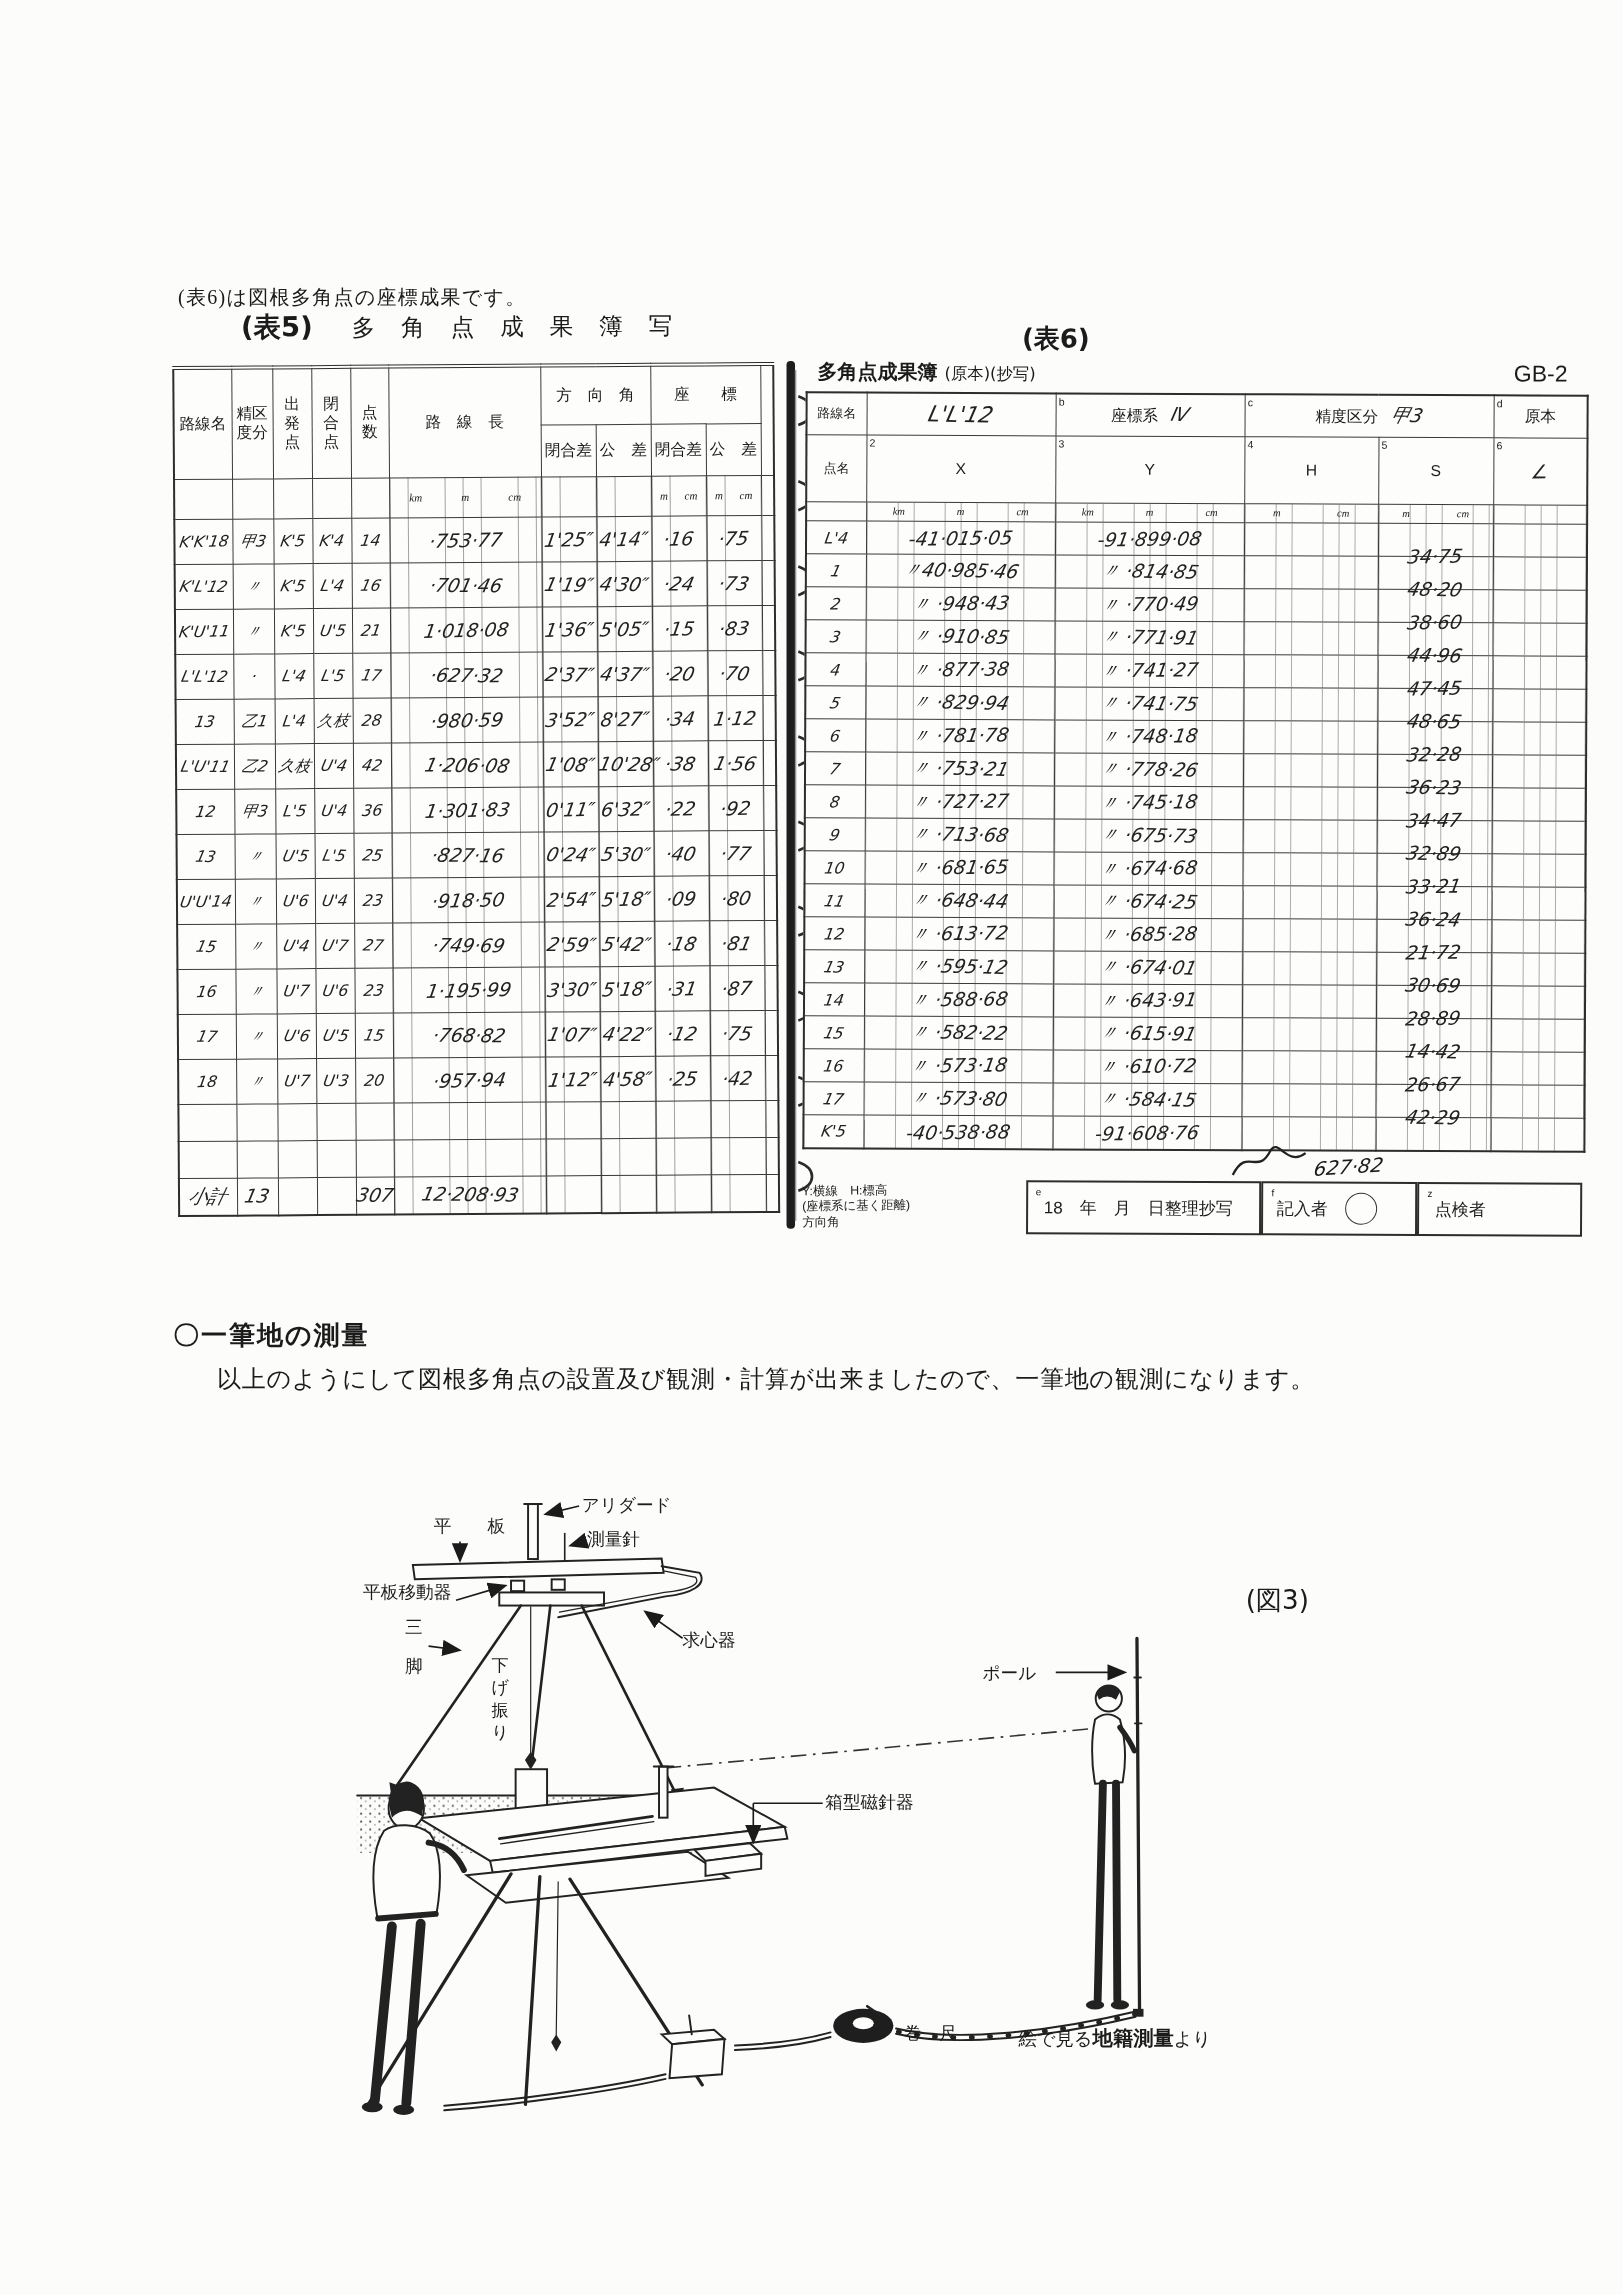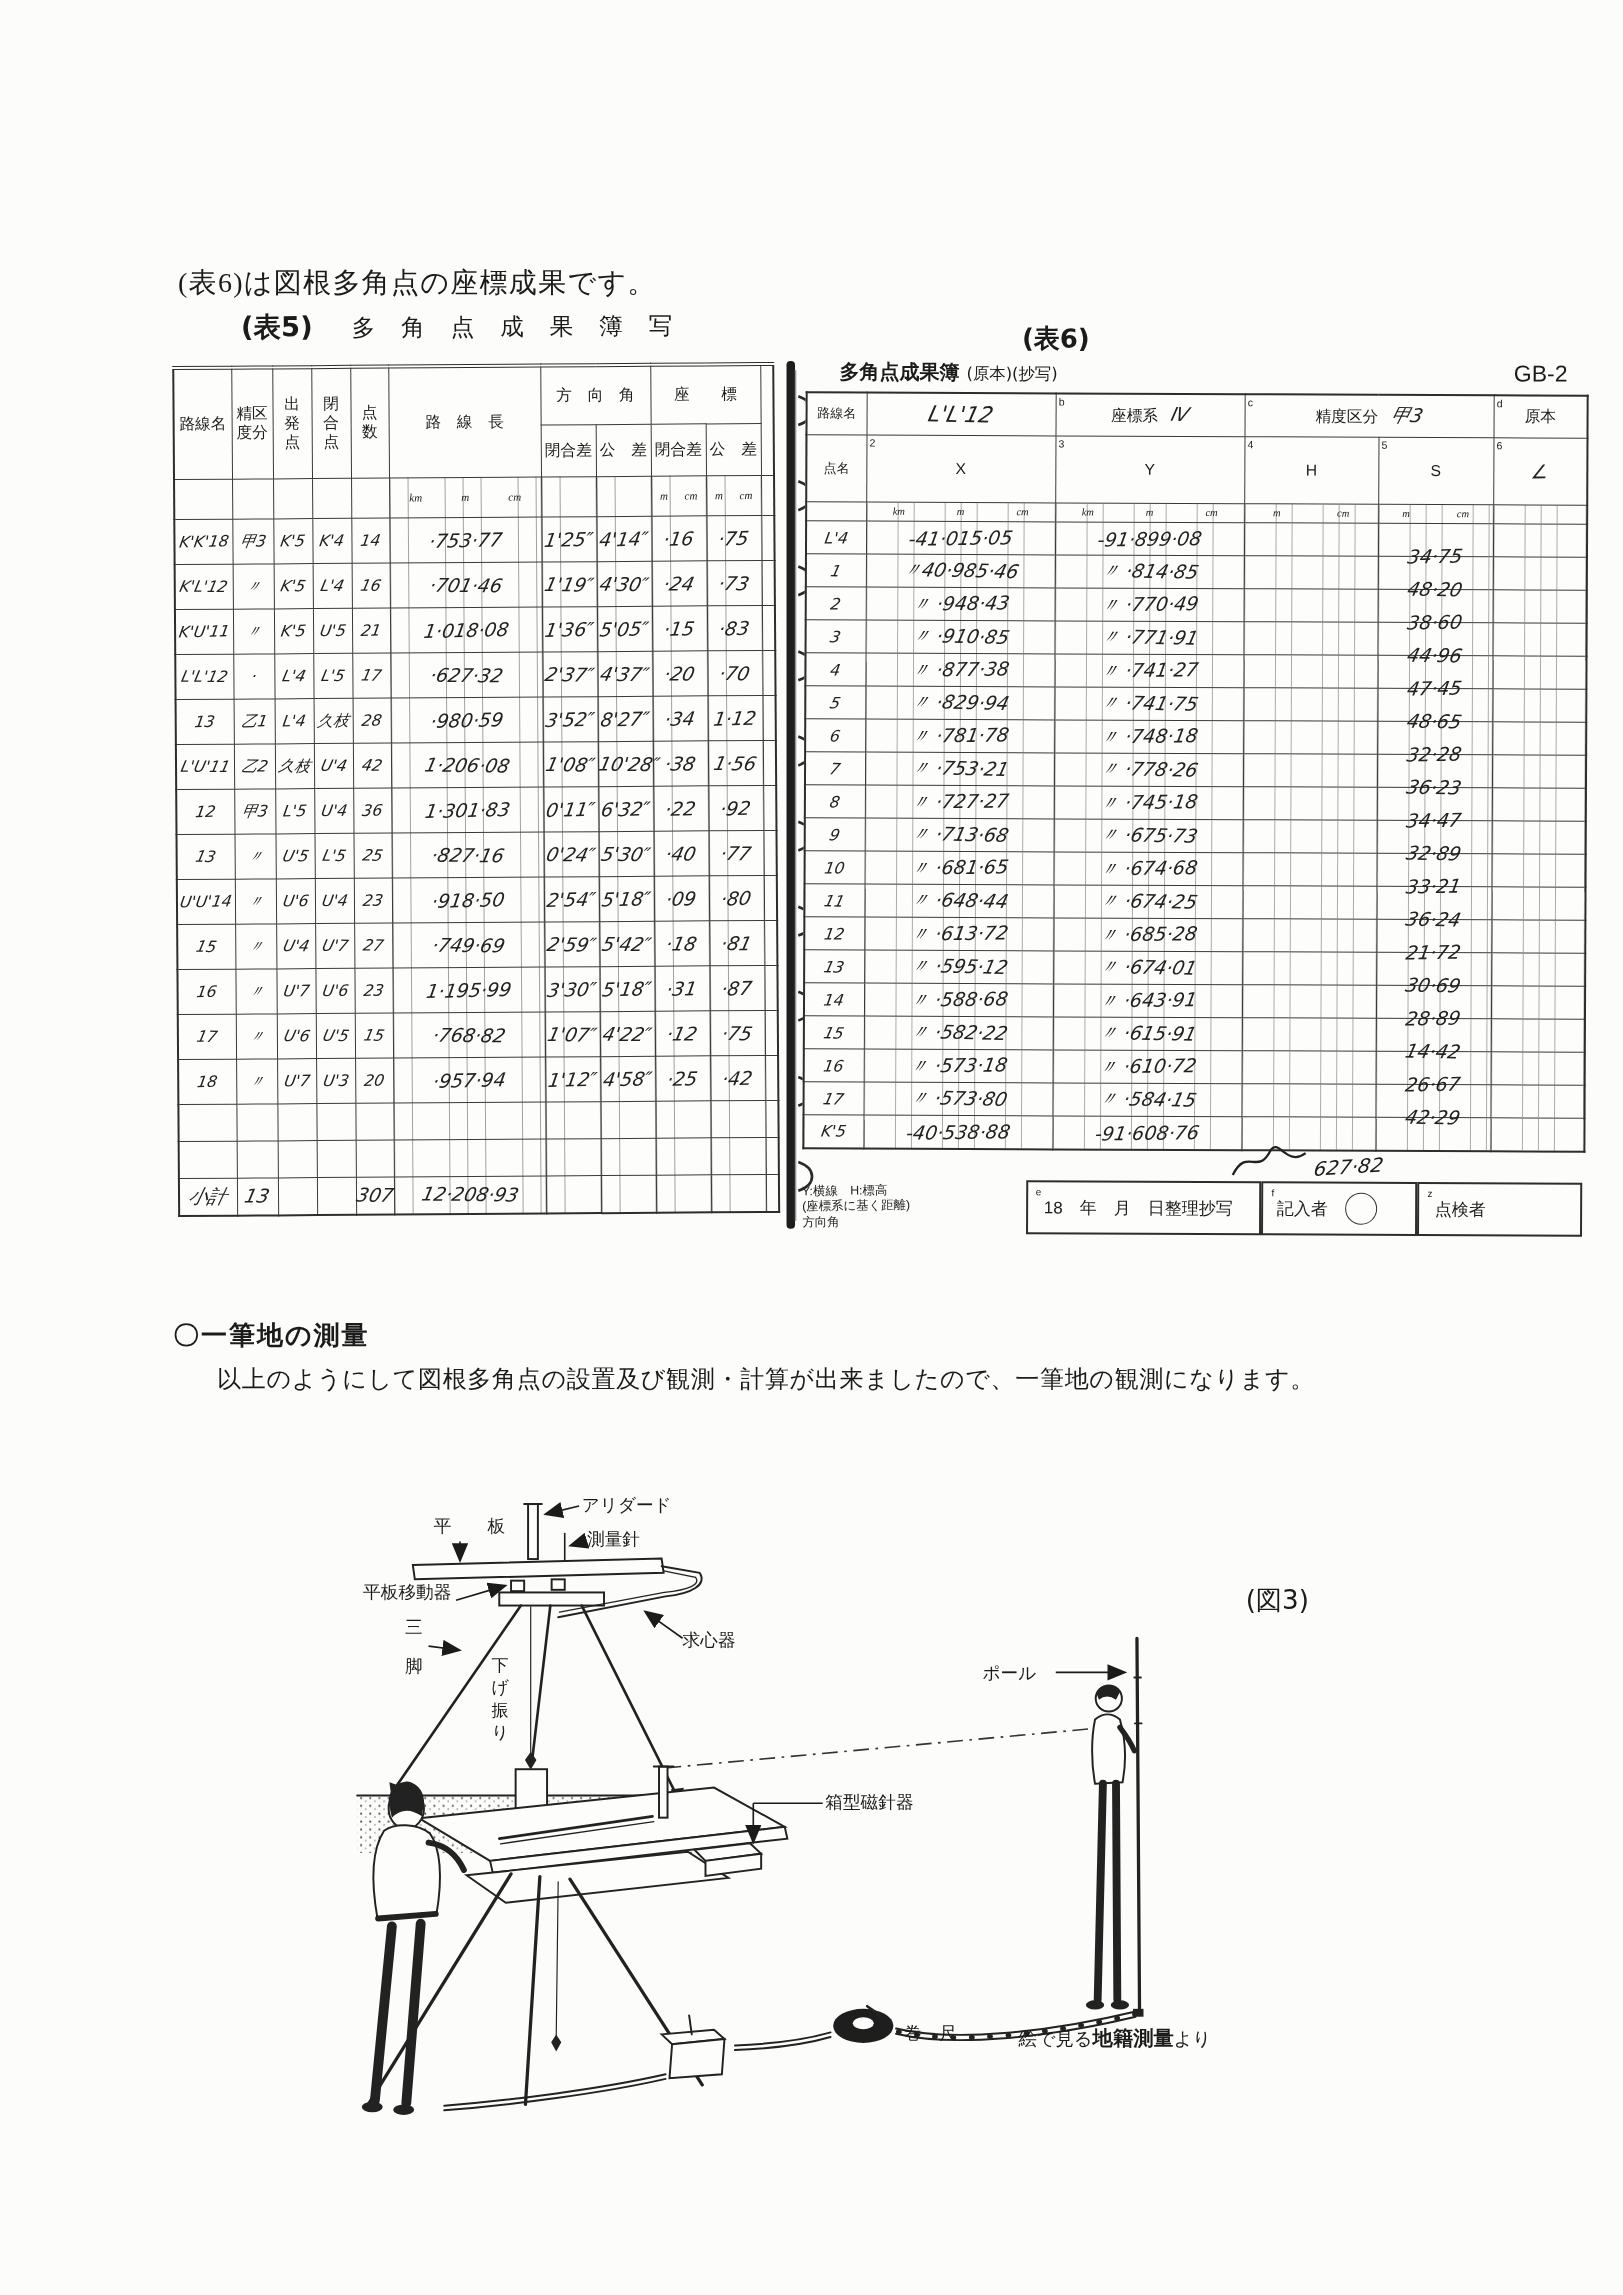--- a/index.html
+++ b/index.html
@@ -1,20 +1,20 @@
 <!DOCTYPE html>
 <html style="font-size:10.5px"><head>
 <meta charset="utf-8">
 <style>
   html,body{margin:0;padding:0;background:#e8e8e8;}
   .page{position:relative;width:1623px;height:2295px;background:#fcfcfa;color:#1b1b1b;
         font-family:"Liberation Serif",serif;overflow:hidden;}
   .abs{position:absolute;}
   
-  .intro{left:178px;top:236px;font-size:28px;letter-spacing:1.3px;}
+  .intro{left:178px;top:264px;font-size:20px;letter-spacing:1.3px;}
   .sect-head{left:173px;top:1296px;font-size:26px;font-weight:bold;font-family:"DejaVu Sans",sans-serif;letter-spacing:2px;}
   .para1{left:217px;top:1339px;font-size:24px;letter-spacing:0.7px;}
   .para2{left:174px;top:1388px;font-size:24px;letter-spacing:0.7px;}
   .bottom-text{left:178px;top:2127px;font-size:23px;letter-spacing:0.7px;}
 
   
   .t5{left:175px;top:308px;width:600px;transform:rotate(-0.4deg);}
   .t5cap{display:flex;align-items:baseline;margin-left:69px;height:56px;}
   .t5cap .lbl{font-size:27.5px;font-weight:bold;font-family:"DejaVu Sans",sans-serif;}
   .t5cap .ttl{font-size:23.6px;margin-left:39px;letter-spacing:9.2px;font-family:"DejaVu Sans",sans-serif;}
@@ -27,21 +27,21 @@
   td.ruled{background-image:repeating-linear-gradient(90deg,rgba(70,70,70,.5) 0 0.7px,transparent 0.7px 18.3px);}
   tr.units td{font-family:"Liberation Serif",serif;font-style:italic;font-size:11px;}
   .u-flex{display:flex;justify-content:space-around;align-items:flex-start;}
   .hw{font-family:"DejaVu Sans",sans-serif;font-style:italic;font-size:19px;color:#222;
       display:inline-block;transform:skewX(-10deg) rotate(-1deg);}
   tr:nth-child(odd) .hw{transform:skewX(-12deg) rotate(1deg);}
   .hw.small{font-size:15.7px;}
   
   .t6{left:804px;top:322px;width:780px;transform:rotate(0.25deg);}
   .t6cap{position:absolute;left:216px;top:0;font-size:26px;font-weight:bold;font-family:"DejaVu Sans",sans-serif;}
-  .t6sub{position:absolute;left:11.8px;top:38px;font-size:20px;font-weight:bold;font-family:"DejaVu Sans",sans-serif;margin-left:22px;}
+  .t6sub{position:absolute;left:11.8px;top:38px;font-size:20px;font-weight:bold;font-family:"DejaVu Sans",sans-serif;}
   .t6sub .paren{font-size:16.4px;font-weight:normal;}
   .t6code{position:absolute;right:18.3px;top:37px;font-size:23px;font-family:"Liberation Sans",sans-serif;}
   .t6grid{position:absolute;left:0;top:71px;box-shadow:inset 10.5px 0 17px -5.2px rgba(50,50,50,.5);}
   table.t6t{width:780px;border:2px solid #2d2d2d;}
   table.t6t td{border:1.3px solid #3a3a3a;padding:0;font-family:"Liberation Sans",sans-serif;
       font-size:15.7px;text-align:center;vertical-align:middle;overflow:visible;position:relative;}
   tr.i1{height:42px;} tr.c1{height:67px;} tr.u6{height:19.6px;} 
   table.t6t tr.dr{height:33px;}
   tr.u6 td{font-family:"Liberation Serif",serif;font-style:italic;font-size:10.5px;}
   td.r6{background-image:repeating-linear-gradient(90deg,rgba(70,70,70,.45) 0 0.7px,transparent 0.7px 15.7px);}

